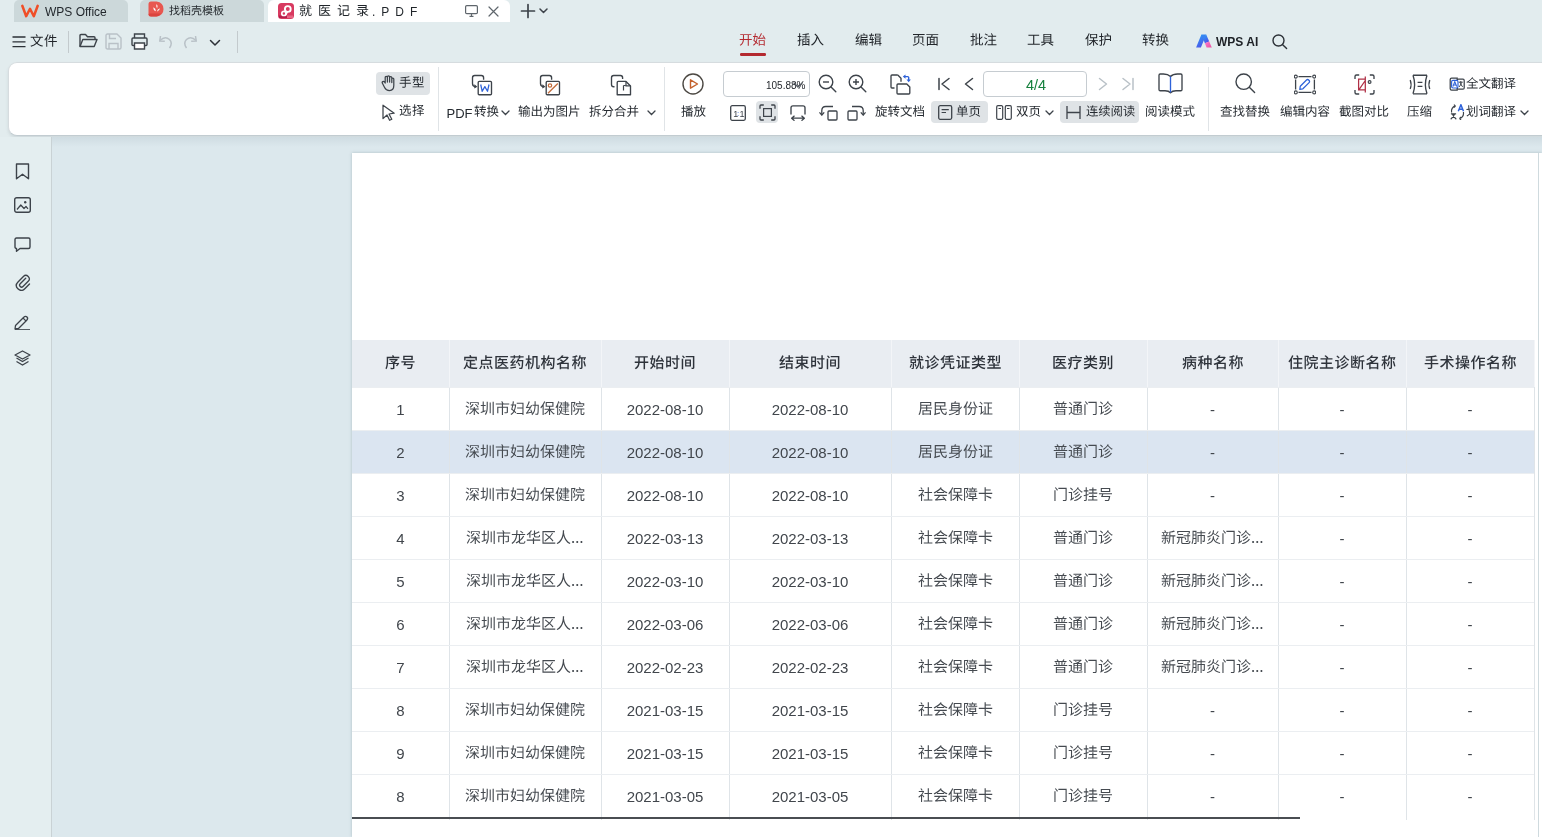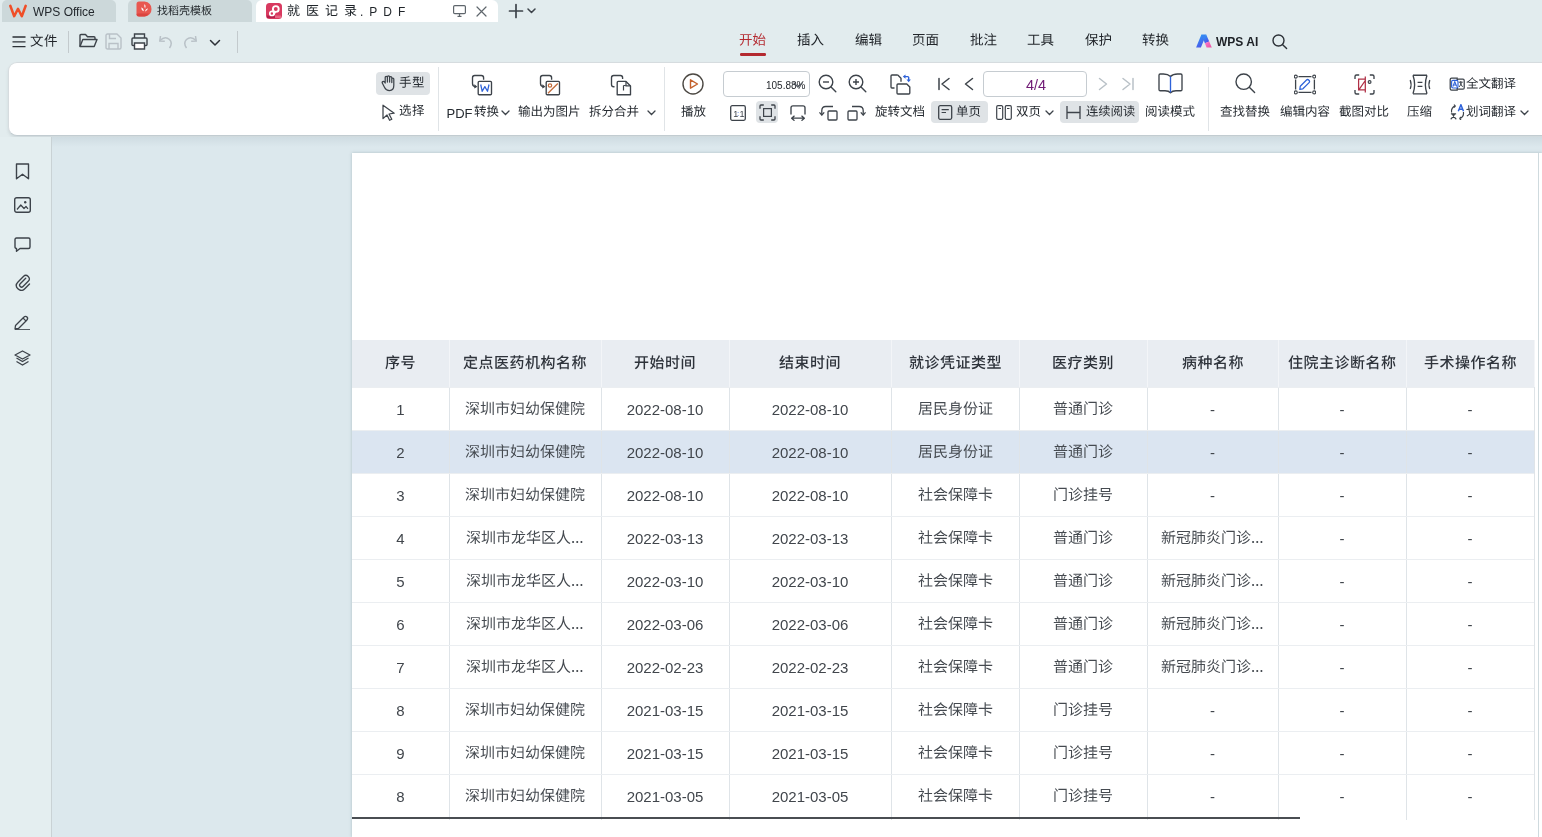--- a/index.html
+++ b/index.html
@@ -133,21 +133,21 @@
       <path id="b26" d="M498 -449C477 -326 440 -203 384 -124C406 -113 444 -90 461 -76C516 -163 560 -297 586 -433ZM779 -434C820 -325 860 -179 873 -85L961 -112C946 -208 905 -348 861 -459ZM526 -842C503 -719 461 -598 404 -514V-559H282V-721C330 -733 376 -747 415 -762L360 -837C285 -804 161 -774 54 -756C64 -736 76 -704 80 -684C117 -689 157 -695 196 -703V-559H49V-471H184C147 -364 86 -243 27 -175C41 -154 62 -117 71 -92C115 -149 160 -235 196 -326V85H282V-347C311 -304 344 -254 358 -225L412 -301C393 -324 310 -413 282 -440V-471H404V-485C426 -473 454 -455 468 -443C503 -493 534 -557 561 -628H643V-25C643 -12 638 -8 625 -8C612 -7 568 -7 524 -9C537 15 551 55 556 81C620 81 665 78 696 64C726 49 736 24 736 -25V-628H848C833 -594 817 -556 801 -524L883 -504C910 -565 940 -637 964 -703L904 -720L891 -716H590C600 -751 609 -787 616 -824Z"></path>
       <path id="b27" d="M736 -828C713 -785 672 -724 639 -684L717 -657C752 -692 797 -746 837 -799ZM173 -788C212 -749 254 -692 272 -653H68V-566H378C296 -491 171 -430 46 -402C67 -383 94 -347 107 -324C236 -361 363 -434 451 -526V-377H546V-505C669 -447 812 -373 889 -326L935 -403C859 -446 722 -512 604 -566H935V-653H546V-844H451V-653H286L361 -688C342 -728 295 -785 254 -825ZM451 -356C447 -321 442 -289 435 -259H62V-171H400C350 -90 250 -35 39 -4C58 18 81 59 88 84C332 42 444 -35 499 -148C581 -17 712 54 909 83C921 56 947 16 968 -5C790 -23 662 -76 588 -171H941V-259H536C542 -289 547 -322 551 -356Z"></path>
       <path id="b28" d="M31 -62 47 35C149 13 285 -15 414 -44L406 -132C269 -105 127 -77 31 -62ZM57 -423C73 -431 98 -437 208 -449C168 -394 132 -351 114 -334C81 -298 58 -274 33 -269C44 -244 60 -197 64 -178C90 -192 130 -202 407 -251C403 -272 401 -308 401 -334L200 -302C277 -386 352 -486 414 -587L329 -640C310 -604 289 -569 267 -535L155 -526C212 -605 269 -705 311 -801L214 -841C175 -727 105 -606 83 -575C62 -543 44 -522 24 -517C36 -491 51 -444 57 -423ZM631 -845V-715H409V-624H631V-489H435V-398H929V-489H730V-624H948V-715H730V-845ZM460 -309V83H553V40H811V79H907V-309ZM553 -45V-223H811V-45Z"></path>
       <path id="b29" d="M536 -323C579 -261 621 -178 635 -124L718 -156C703 -211 658 -291 614 -352ZM52 -35 68 52C169 35 307 11 440 -11L434 -92C294 -70 148 -47 52 -35ZM563 -636C533 -531 479 -428 413 -362C435 -350 473 -324 491 -310C523 -347 554 -394 582 -446H828C818 -161 803 -49 781 -24C771 -12 761 -9 744 -9C724 -9 680 -9 631 -14C646 11 657 50 659 77C708 79 757 79 786 76C819 72 841 62 861 35C895 -6 908 -133 922 -485C922 -497 923 -527 923 -527H620C632 -556 644 -586 653 -616ZM59 -769V-686H278V-622H370V-686H623V-626H715V-686H943V-769H715V-844H623V-769H370V-844H278V-769ZM88 -118C112 -130 151 -138 420 -172C420 -191 422 -227 427 -251L217 -228C291 -298 365 -382 430 -469L354 -510C334 -479 312 -448 289 -419L175 -413C222 -467 269 -533 308 -597L225 -632C186 -548 121 -463 102 -441C82 -419 65 -403 49 -400C59 -378 72 -337 76 -319C92 -326 116 -330 223 -338C187 -297 155 -265 140 -251C108 -221 84 -202 61 -197C71 -176 84 -135 88 -118Z"></path>
       <path id="b30" d="M93 -765C147 -718 217 -652 249 -608L314 -674C281 -716 209 -779 155 -823ZM354 -43V45H965V-43H743V-351H926V-439H743V-685H945V-774H384V-685H646V-43H528V-513H434V-43ZM45 -533V-442H176V-121C176 -64 139 -21 117 -2C134 11 164 42 175 61C191 38 221 14 397 -131C386 -149 368 -188 360 -213L268 -140V-533Z"></path>
       <path id="b31" d="M123 -769C178 -724 246 -661 276 -619L341 -688C308 -729 238 -789 183 -830ZM658 -563C605 -496 505 -431 420 -393C442 -376 466 -348 480 -329C569 -376 668 -450 732 -530ZM752 -430C684 -331 554 -244 429 -195C451 -176 476 -146 489 -124C621 -185 751 -281 831 -396ZM852 -287C767 -137 597 -44 388 3C409 25 432 60 443 85C665 24 840 -81 936 -252ZM43 -533V-442H186V-121C186 -64 149 -21 128 -2C144 11 174 42 185 61C203 39 233 16 416 -116C407 -135 394 -172 388 -198L278 -122V-533ZM635 -847C579 -722 465 -603 326 -530C345 -514 375 -481 389 -462C497 -524 589 -607 657 -707C732 -613 832 -523 922 -471C937 -495 967 -530 990 -548C887 -597 772 -689 702 -781L722 -821Z"></path>
       <path id="b32" d="M82 -612V84H180V-612ZM97 -789C143 -743 195 -678 216 -636L296 -688C272 -731 217 -791 171 -834ZM390 -289H610V-171H390ZM390 -483H610V-367H390ZM305 -560V-94H698V-560ZM346 -791V-702H826V-24C826 -11 823 -7 809 -6C797 -6 758 -5 720 -7C732 16 744 55 749 79C811 79 856 78 886 63C915 47 924 24 924 -24V-791Z"></path>
       <path id="b33" d="M583 -827C601 -796 619 -756 631 -723H385V-537H465V-459H873V-537H953V-723H734C722 -759 696 -813 671 -853ZM473 -542V-641H862V-542ZM389 -363V-278H520C507 -135 469 -44 302 8C321 26 346 61 356 84C548 17 595 -101 611 -278H700V-40C700 45 717 71 796 71C811 71 861 71 877 71C942 71 964 36 972 -98C948 -104 911 -118 892 -133C890 -26 886 -10 867 -10C856 -10 819 -10 811 -10C792 -10 789 -14 789 -40V-278H959V-363ZM74 -804V82H158V-719H267C248 -653 223 -568 198 -501C264 -425 279 -358 279 -306C279 -276 274 -250 260 -240C252 -235 242 -232 231 -232C216 -230 199 -231 179 -233C192 -209 200 -173 201 -151C224 -150 248 -150 267 -152C288 -155 307 -162 321 -172C351 -194 363 -237 363 -296C363 -357 348 -429 281 -511C313 -589 347 -689 375 -772L313 -807L299 -804Z"></path>
     </defs>
   </svg>
-<div class="abs" style="left:0;top:0;width:1238px;height:22px">
+<div class="abs" style="left:12px;top:0;width:1238px;height:22px">
     <div class="abs" style="left:2px;top:0;width:114px;height:22px;background:#ccd8da;border-radius:5px 5px 0 0"></div>
     <svg class="abs" style="left:9px;top:4px" width="18" height="14" viewBox="0 0 18 14" fill="none">
       <path d="M1.3 1.8 L5.2 12.2 L9 4.8 L12.8 12.2 L16.7 1.8" stroke="#f04e27" stroke-width="2.5" stroke-linecap="round" stroke-linejoin="round"></path>
     </svg>
     <div style="position:absolute;left:33px;transform:translate(0,-50%);top:11.5px;font-family:'Liberation Sans',sans-serif;font-size:12px;font-weight:400;color:#23282d;white-space:nowrap;">WPS Office</div>
     <div class="abs" style="left:128px;top:0;width:124px;height:22px;background:#ccd8da;border-radius:5px 5px 0 0"></div>
     <svg class="abs" style="left:135.5px;top:0.5px" width="16" height="16" viewBox="0 0 16 16" fill="none">
       <path d="M0.5 3 Q0.5 0.5 3 0.5 H8.5 Q15.5 1.5 15.5 8 Q15.5 14.5 8.5 15.5 H3 Q0.5 15.5 0.5 13 Z" fill="#e85750"></path>
       <path d="M2 12.5 H13 Q11 15.5 8.5 15.5 H3 Q0.5 15.5 0.5 13 Z" fill="#d8413c" opacity="0.85"></path>
       <path d="M8.7 3 Q10.5 5.3 9.1 7.8 Q7.4 5.5 8.7 3 Z" fill="#fff"></path>
@@ -492,21 +492,21 @@
       </g>
     </svg>
   </div>
 <svg class="abs" style="left:937px;top:77px" width="14" height="14" viewBox="0 0 14 14" fill="none">
     <path d="M2 1.5 V12.5 M12 1.5 L5 7 L12 12.5" stroke="#3d434a" stroke-width="1.5" fill="none" stroke-linecap="round" stroke-linejoin="round"></path>
   </svg>
 <svg class="abs" style="left:963px;top:77px" width="12" height="14" viewBox="0 0 12 14" fill="none">
     <path d="M9.5 1.5 L2.5 7 L9.5 12.5" stroke="#3d434a" stroke-width="1.5" fill="none" stroke-linecap="round" stroke-linejoin="round"></path>
   </svg>
 <div class="abs" style="left:983px;top:71px;width:104px;height:26px;background:#fff;border:1px solid #c6ccd1;border-radius:4px"></div>
-<div style="position:absolute;left:1036px;transform:translate(-50%,-50%);top:84.5px;font-family:'Liberation Sans',sans-serif;font-size:14.5px;font-weight:400;color:#701a75;white-space:nowrap;">4/4</div>
+<div style="position:absolute;left:1036px;transform:translate(-50%,-50%);top:84.5px;font-family:'Liberation Sans',sans-serif;font-size:14.5px;font-weight:400;color:#15803d;white-space:nowrap;">4/4</div>
 <svg class="abs" style="left:1097px;top:77px" width="12" height="14" viewBox="0 0 12 14" fill="none">
     <path d="M2.5 1.5 L9.5 7 L2.5 12.5" stroke="#b9c1c7" stroke-width="1.5" fill="none" stroke-linecap="round" stroke-linejoin="round"></path>
   </svg>
 <svg class="abs" style="left:1121px;top:77px" width="14" height="14" viewBox="0 0 14 14" fill="none">
     <path d="M12 1.5 V12.5 M2 1.5 L9 7 L2 12.5" stroke="#b9c1c7" stroke-width="1.5" fill="none" stroke-linecap="round" stroke-linejoin="round"></path>
   </svg>
 <div class="abs" style="left:931px;top:100.5px;width:57px;height:22px;background:#dfe3e6;border-radius:4px"></div>
 <svg class="abs" style="left:938px;top:105px" width="15" height="15" viewBox="0 0 15 15" fill="none">
     <rect x="0.7" y="0.7" width="13" height="13.6" rx="1.5" stroke="#3d434a" stroke-width="1.3"></rect>
     <path d="M3.6 4.6 H10.8 M3.6 7.5 H8" stroke="#3d434a" stroke-width="1.2"></path>

